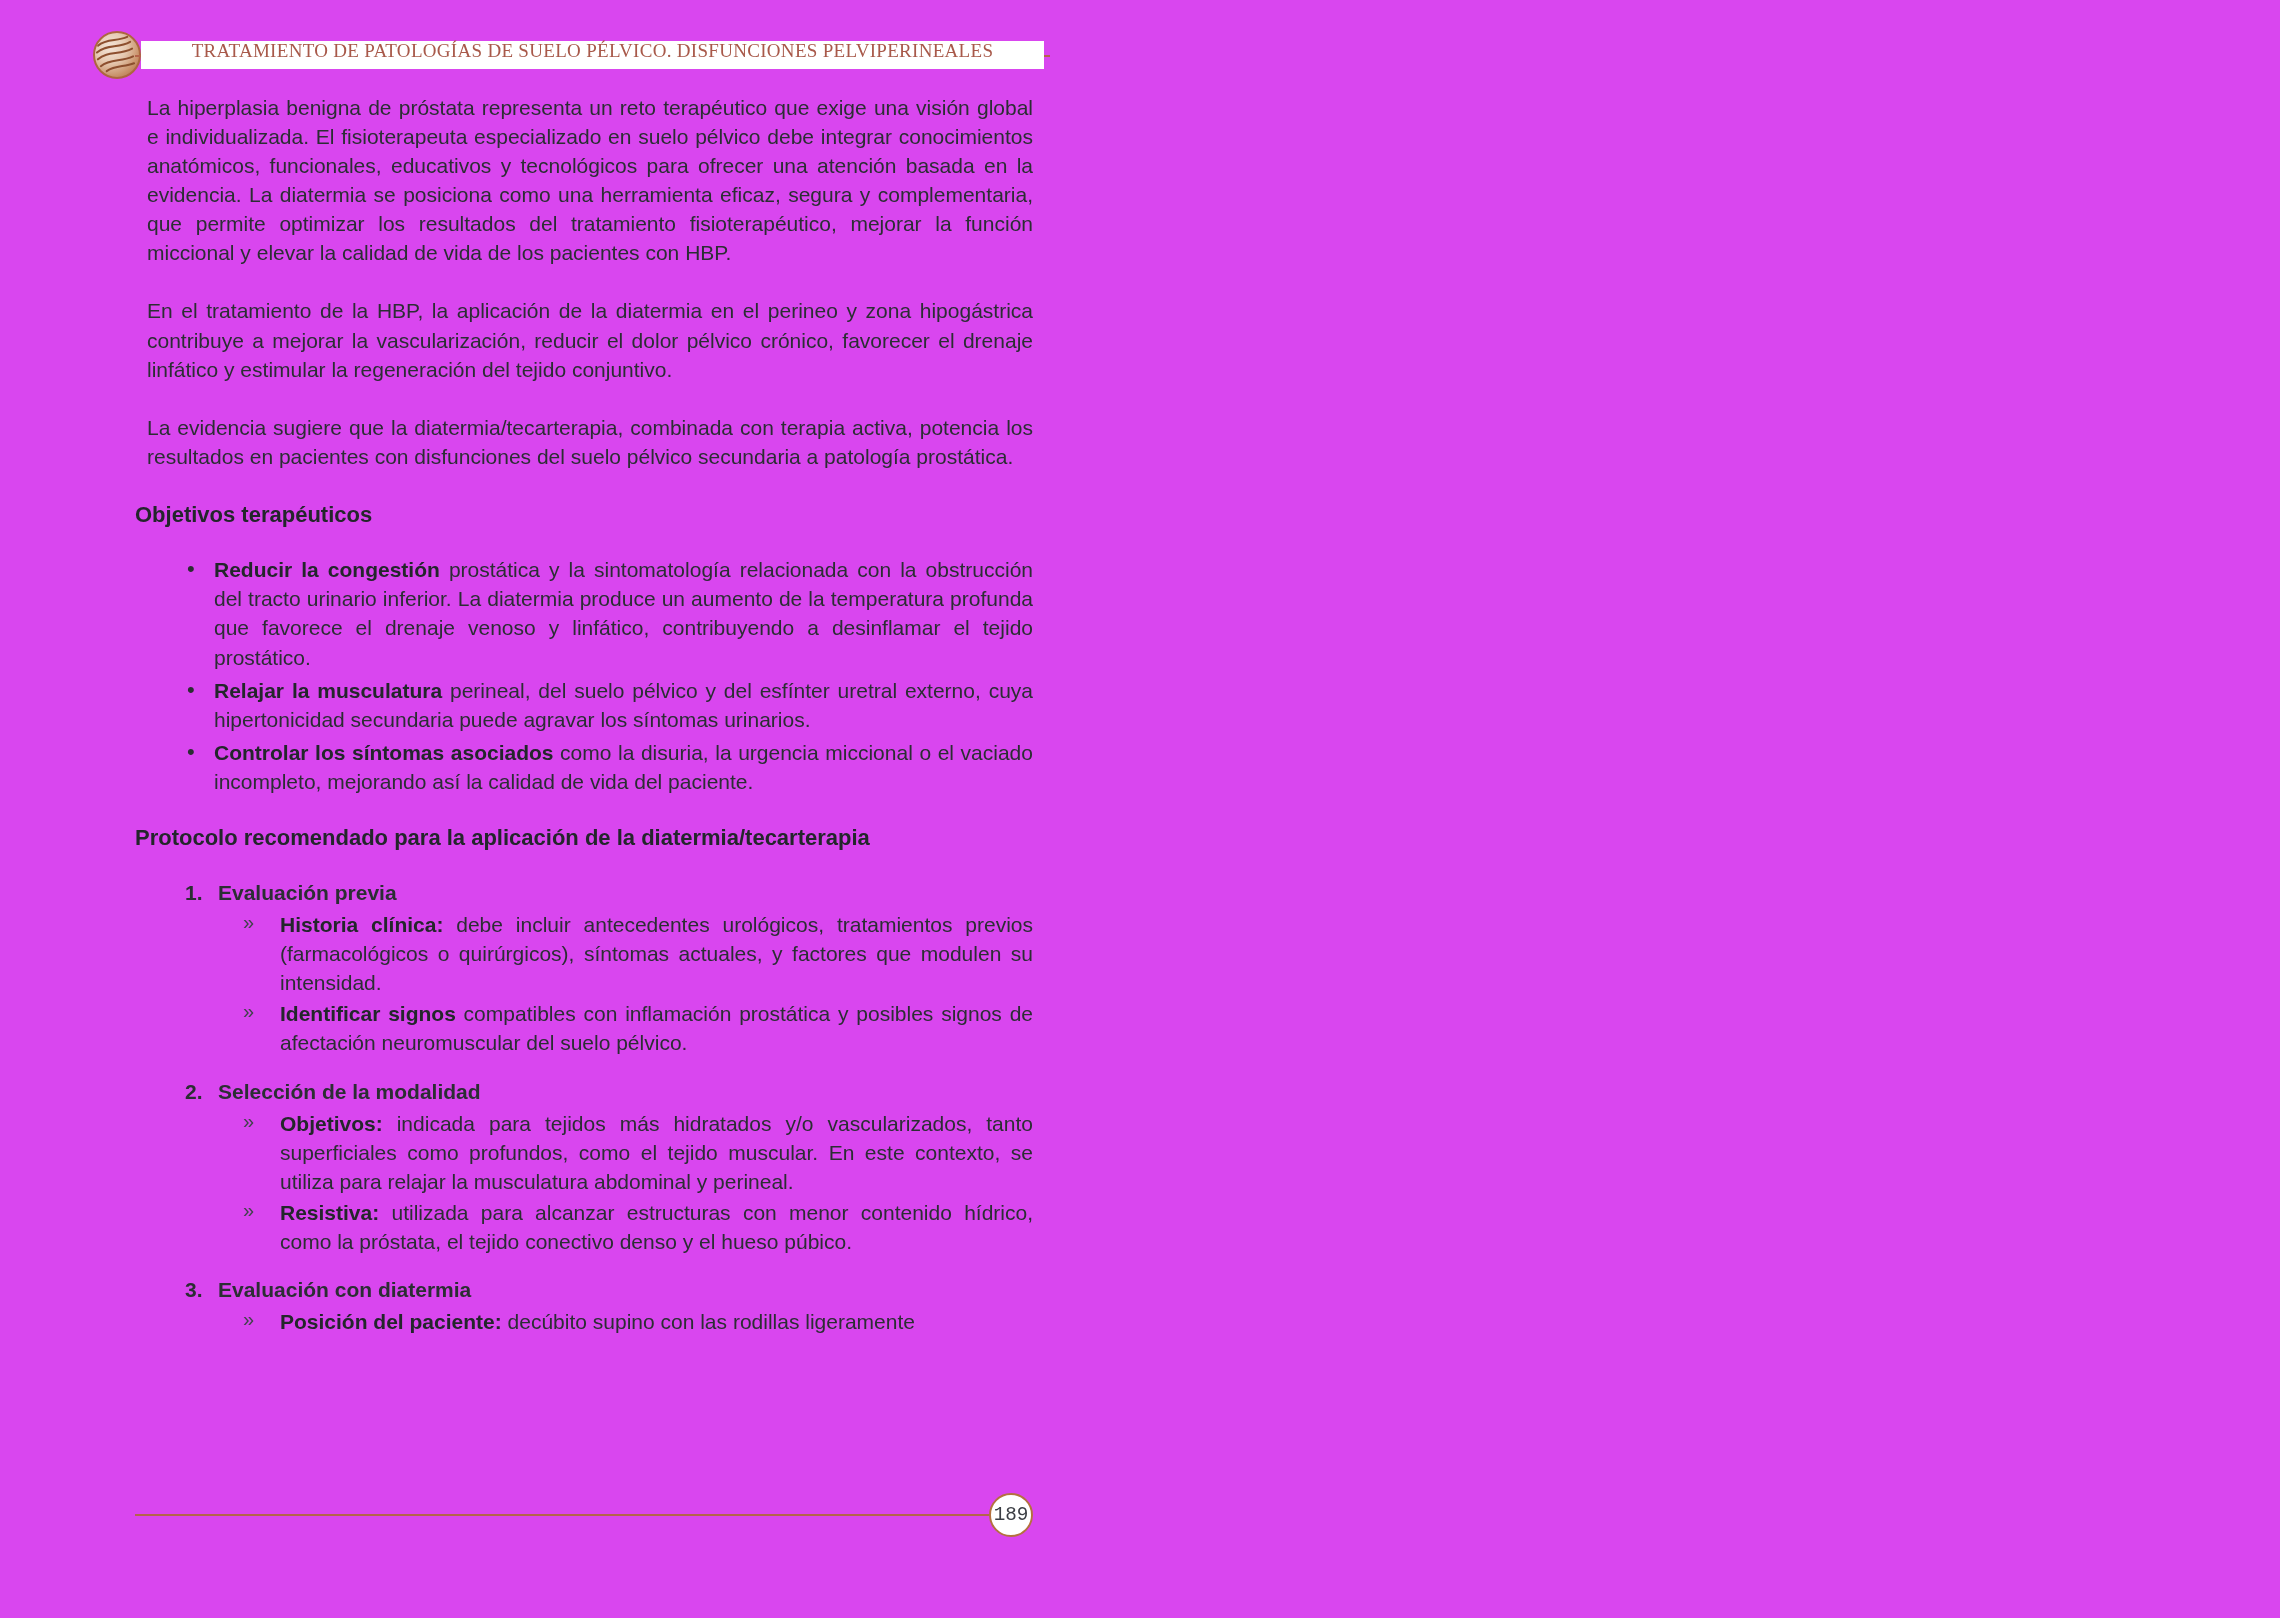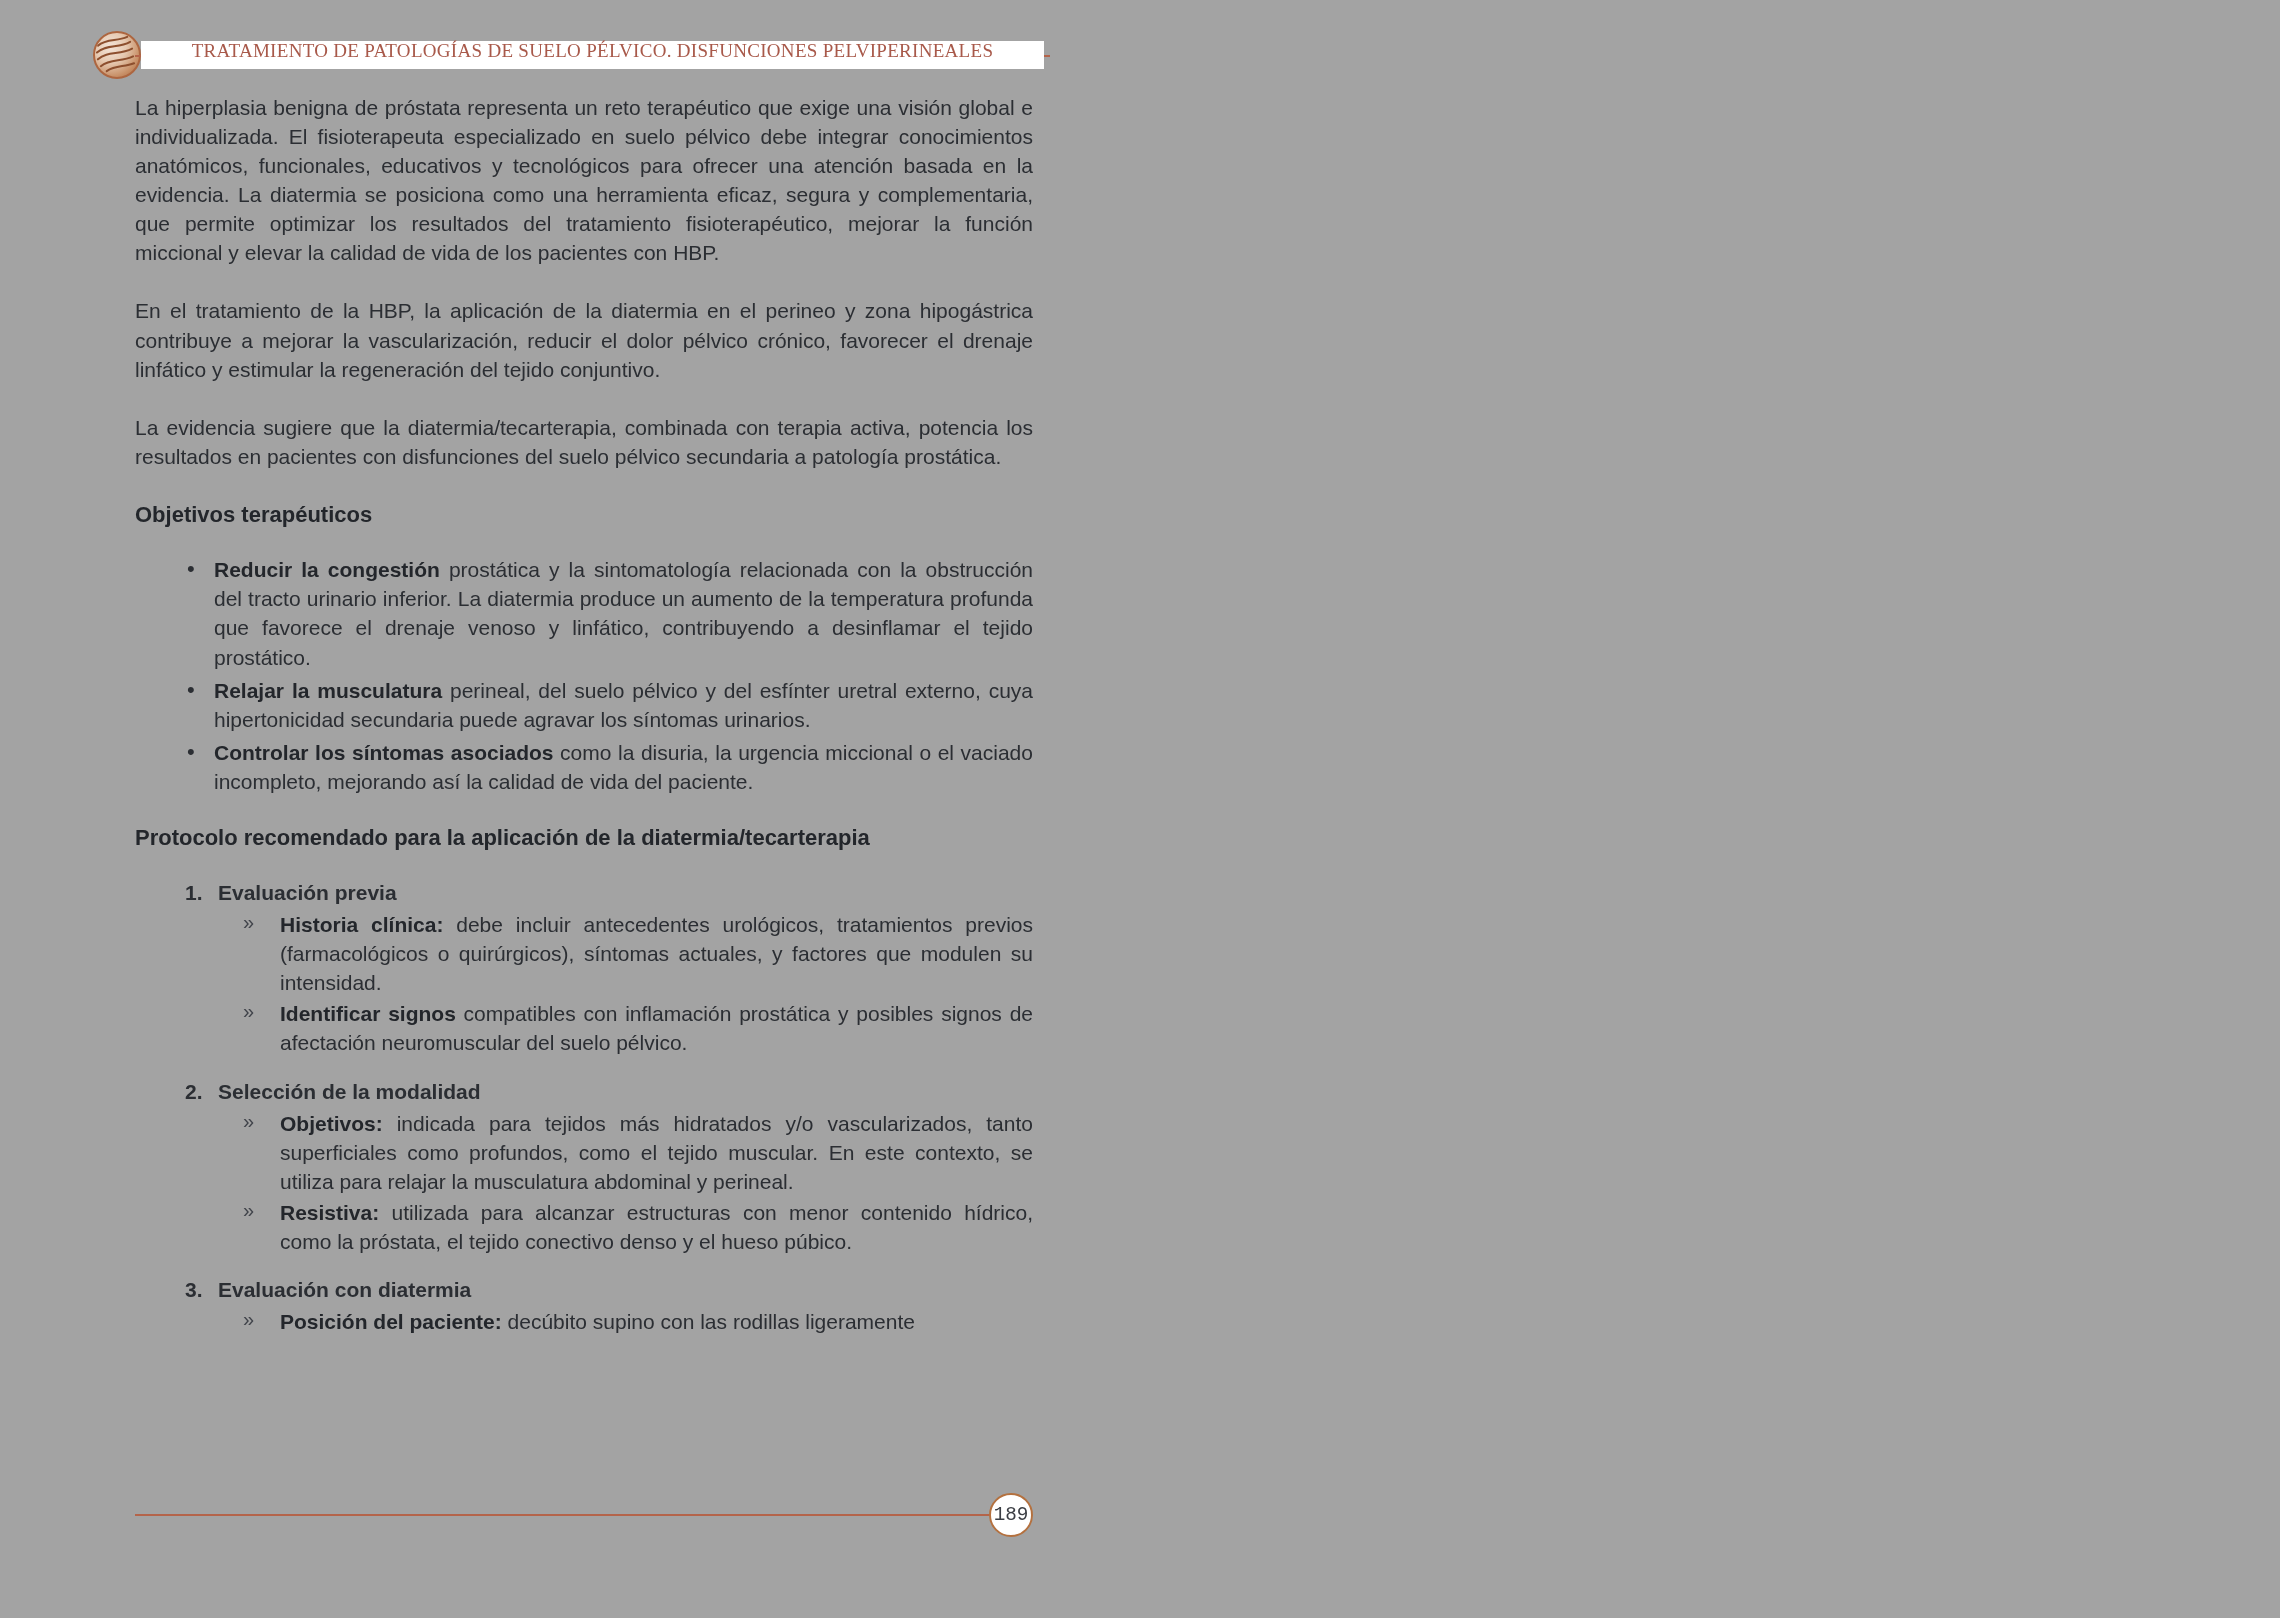--- a/index.html
+++ b/index.html
@@ -31,21 +31,21 @@
     height: 1618px;
     background: #3a3a3a;
     opacity: .85;
   }
 
   .page {
     position: relative;
     width: 1140px;
     height: 1618px;
     box-sizing: border-box;
-    background: #a3a3a3;
+    background: #d946ef;
   }
 
   
   .runhead {
     position: absolute;
     top: 25px;
     height: 60px;
     display: flex;
     align-items: center;
   }
@@ -108,21 +108,21 @@
   h1.doc-title {
     font-weight: 400;
     font-size: 25.6px;
     line-height: 1.28;
     letter-spacing: 0.1px;
     color: #2f3237;
     margin: 0 0 29px 0;
   }
 
   p.para {
-    margin: 0 0 29px 0;
+    margin: 0 0 29px 12px;
     text-align: justify;
     text-justify: inter-word;
     hyphens: manual;
   }
 
   h3.sub {
     font-weight: bold;
     font-size: 22px;
     margin: 0 0 25px 0;
     color: #23262b;

